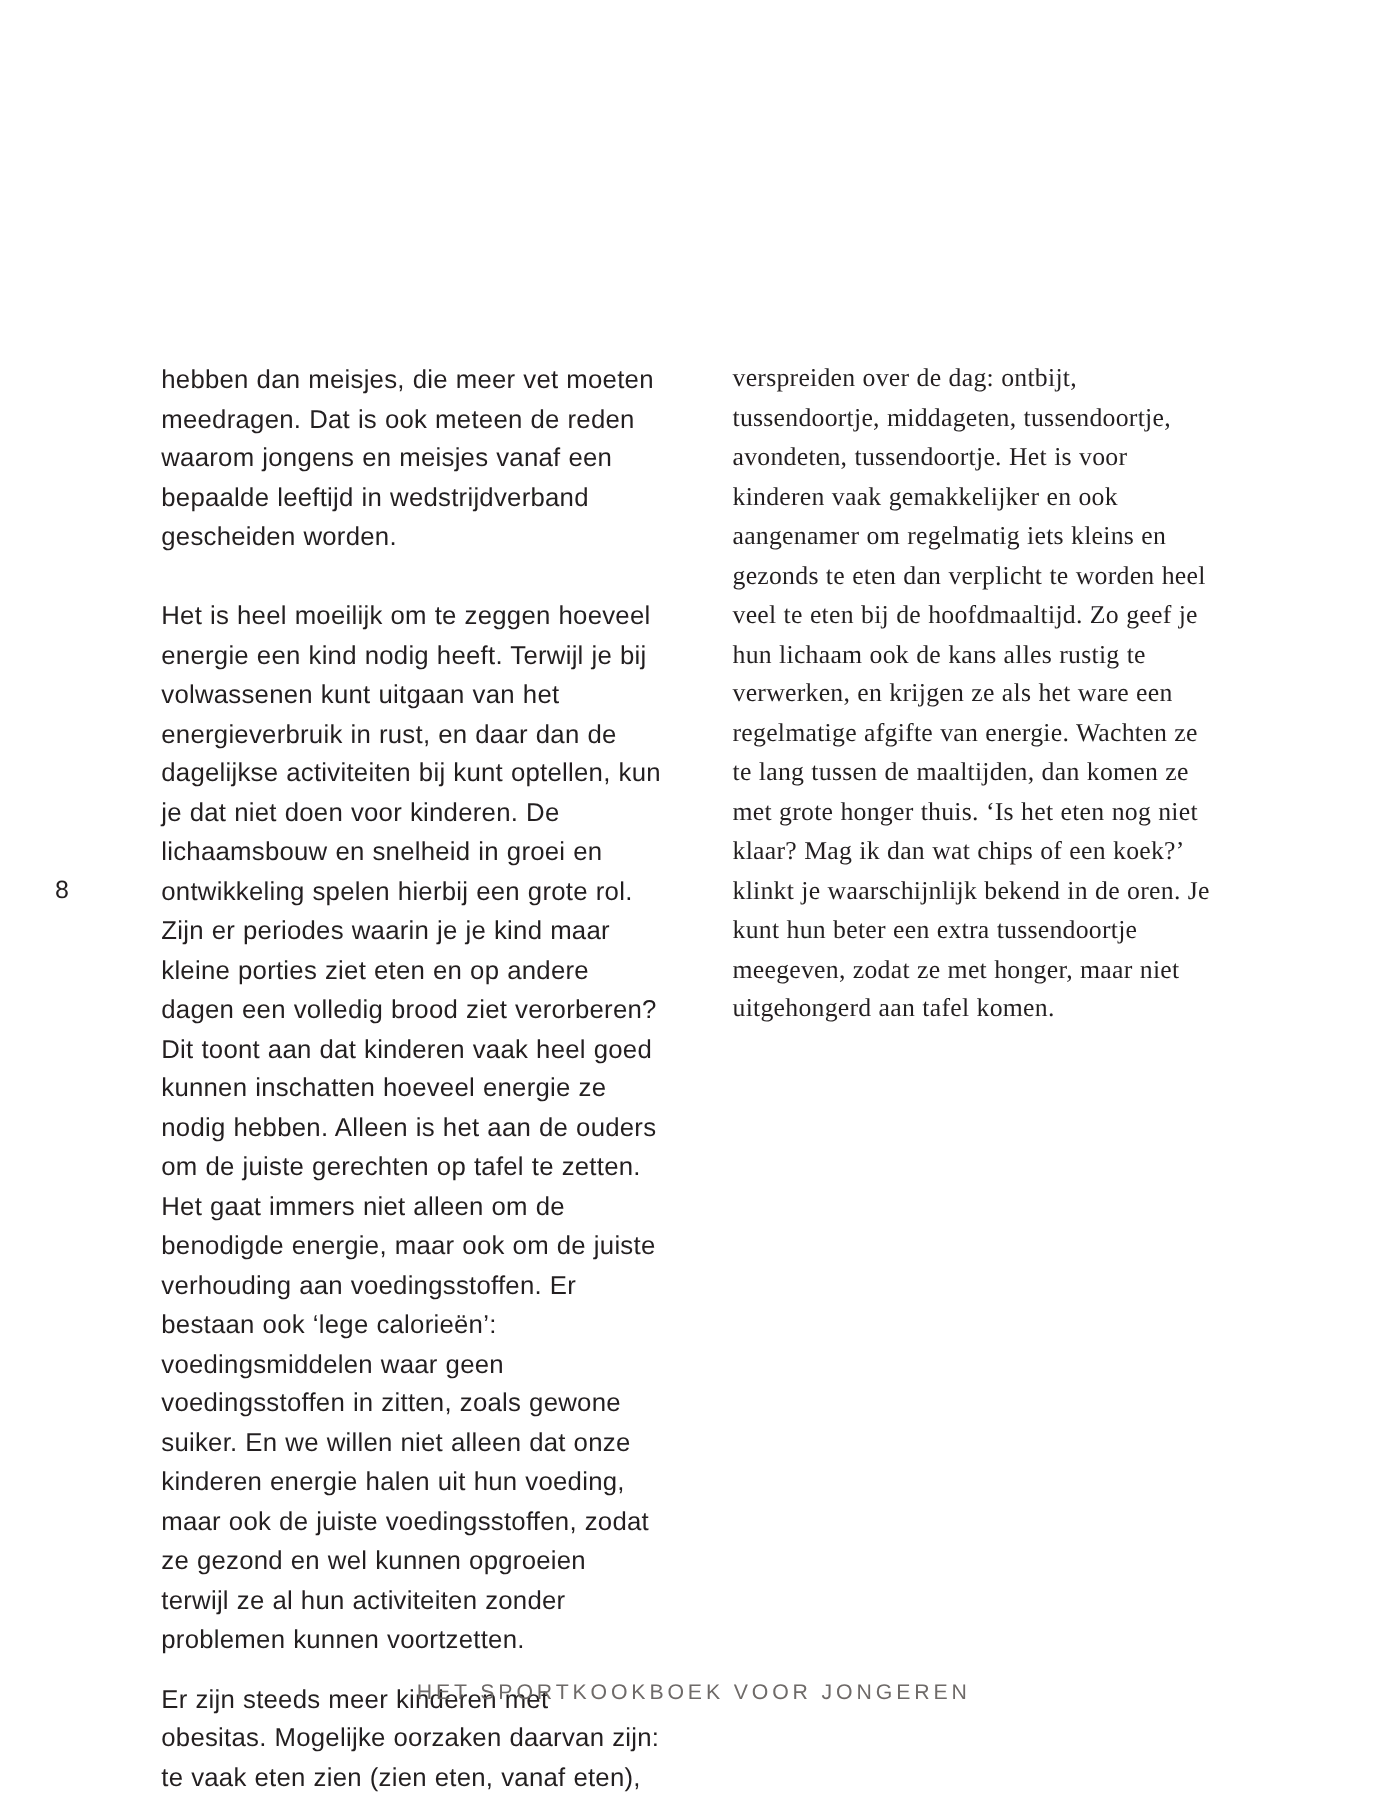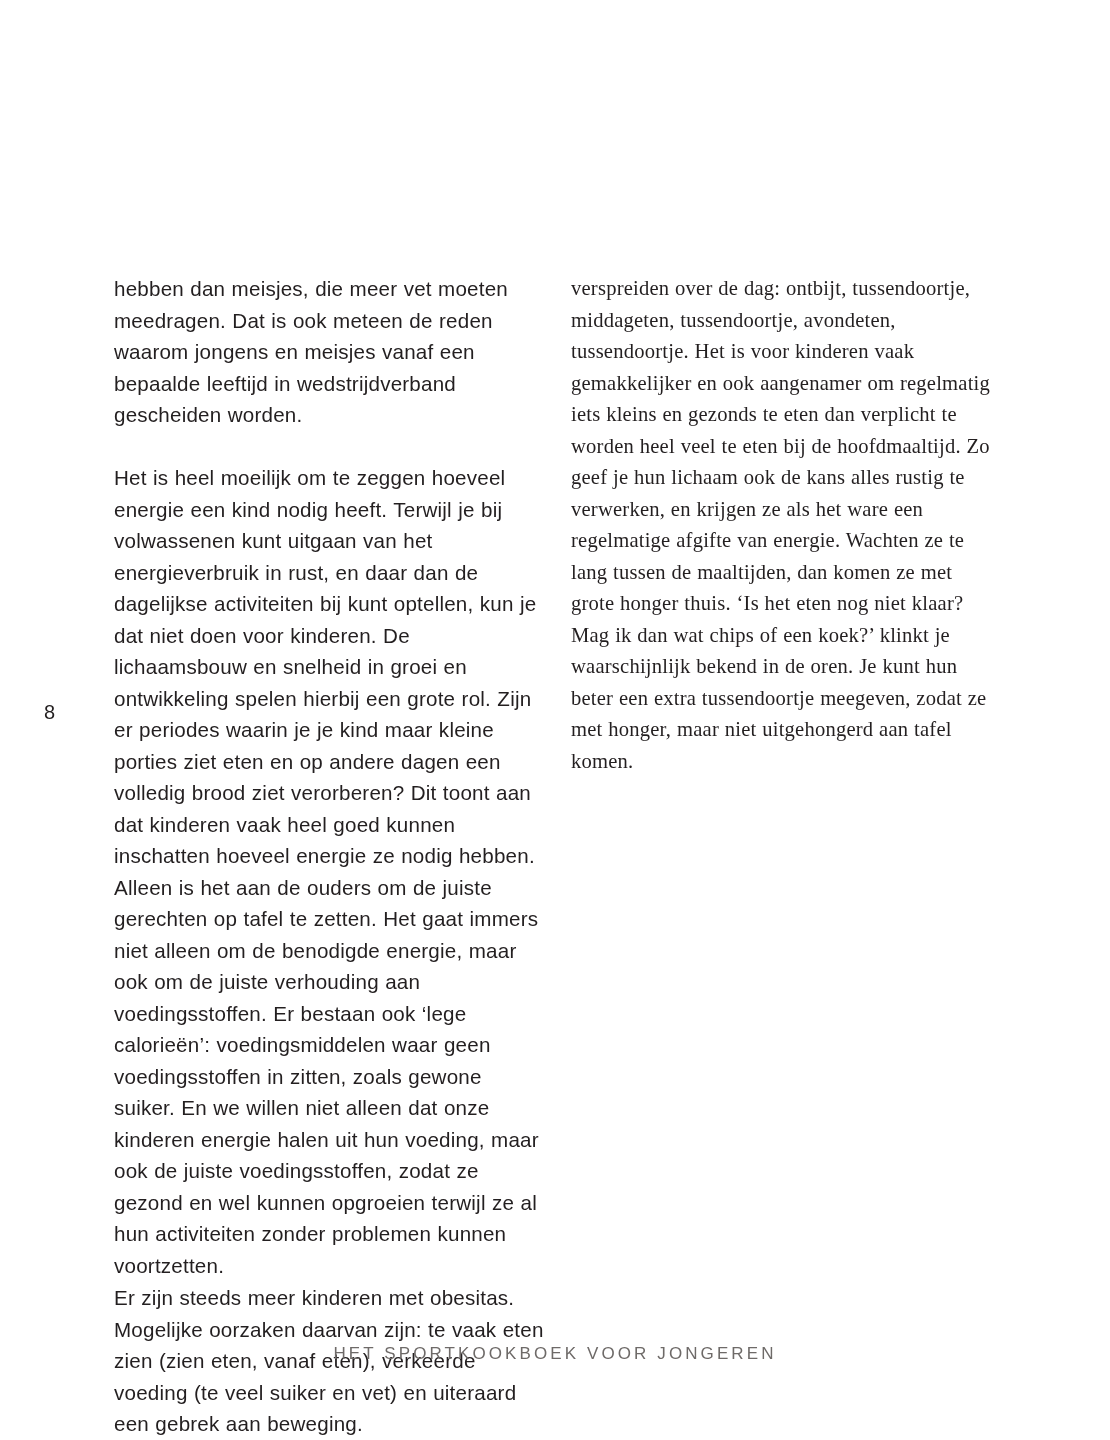--- a/index.html
+++ b/index.html
@@ -54,21 +54,21 @@
     width: 432px;
   }
 
   #column-right {
     left: 570px;
     width: 424px;
     font-family: Liberation Serif, serif;
   }
 
   .para {
-    margin: 1px;
+    margin: 16px;
     padding: 0;
   }
 
   
   .para + .para {
     margin-top: 0;
   }
 
   .para.spaced {
     margin-top: 31.5px;

